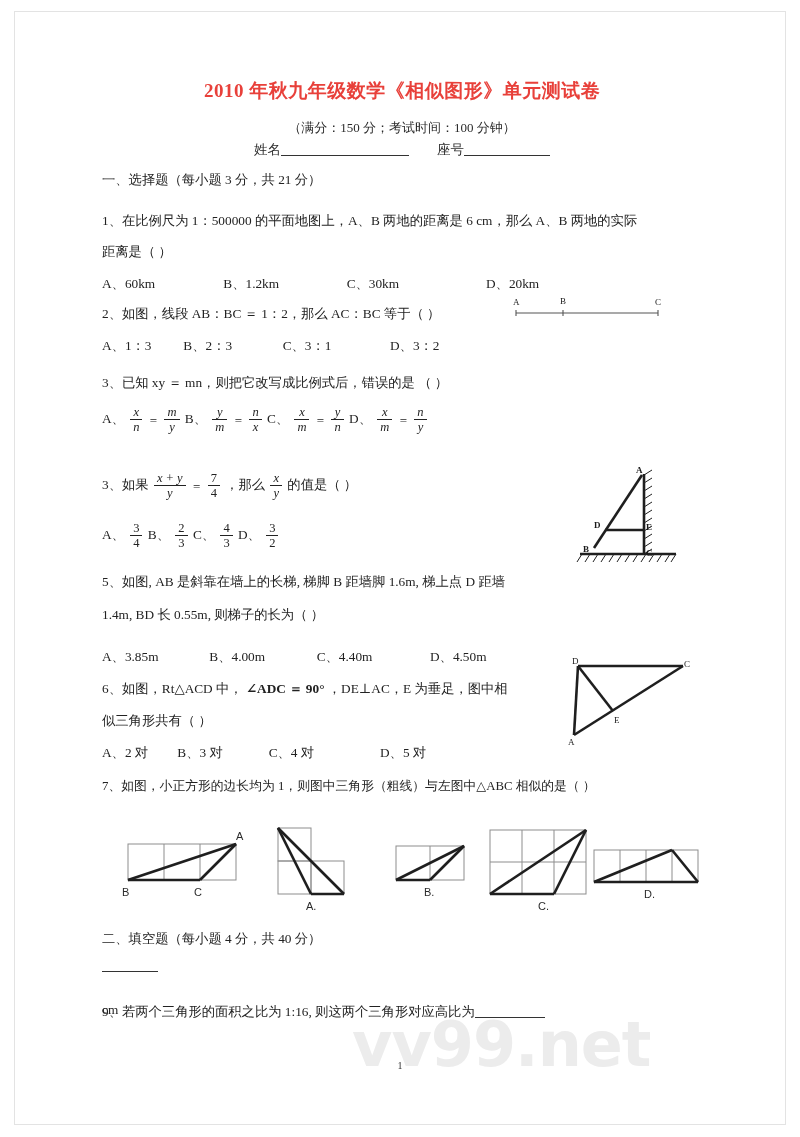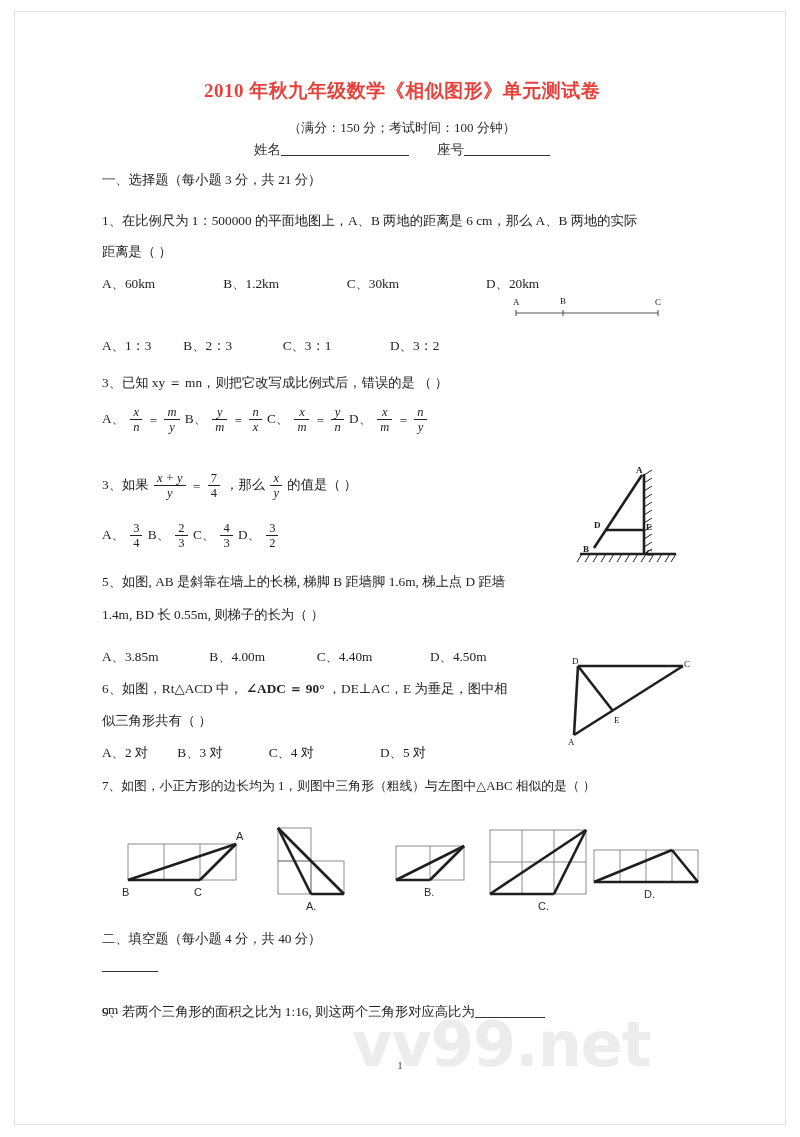--- a/index.html
+++ b/index.html
@@ -90,20 +90,21 @@
 
     <div class="line" style="top:212px;left:2px;">1、在比例尺为 1：500000 的平面地图上，A、B 两地的距离是 6 cm，那么 A、B 两地的实际</div>
     <div class="line" style="top:243px;left:2px;">距离是（           ）</div>
     <div class="line opts" style="top:275px;left:2px;">
       <span class="op" style="width:118px">A、60km</span>
       <span class="op" style="width:120px">B、1.2km</span>
       <span class="op" style="width:136px">C、30km</span>
       <span class="op">D、20km</span>
     </div>
 
+    <div class="line" style="top:305px;left:2px;">2、如图，线段 AB：BC ＝ 1：2，那么 AC：BC 等于（           ）</div>
     <div class="fig" style="top:292px;left:410px;">
       <svg width="160" height="30" viewBox="0 0 160 30">
         <line class="thin" x1="6" y1="21" x2="148" y2="21"></line>
         <line class="thin" x1="6" y1="18" x2="6" y2="24"></line>
         <line class="thin" x1="53" y1="18" x2="53" y2="24"></line>
         <line class="thin" x1="148" y1="18" x2="148" y2="24"></line>
         <text class="lbl" x="3" y="13">A</text>
         <text class="lbl" x="50" y="12">B</text>
         <text class="lbl" x="145" y="13">C</text>
       </svg>

